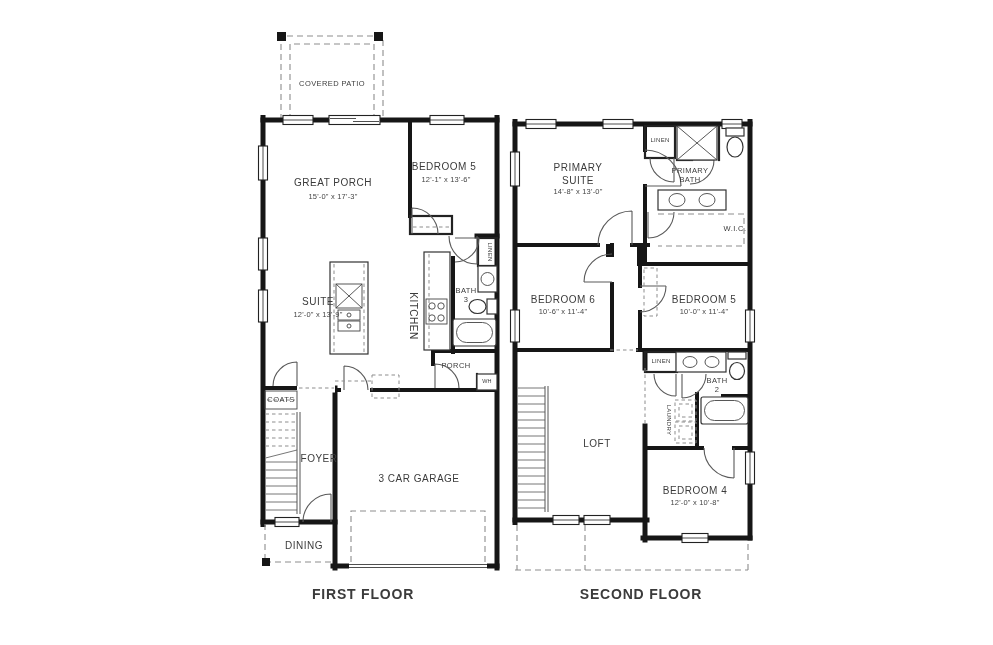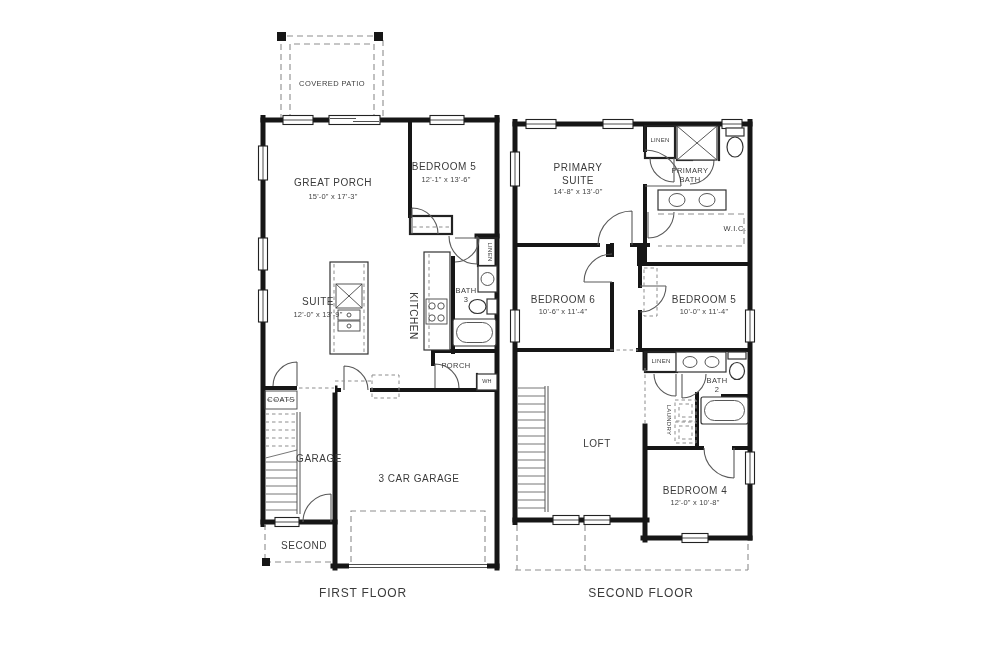--- a/index.html
+++ b/index.html
@@ -23,21 +23,21 @@
   .stringer{stroke:#555;stroke-width:1;fill:none;}
   
   .label{position:absolute;transform:translate(-50%,-50%);color:#3b3b3b;text-align:center;
          white-space:pre-line;line-height:1.3;letter-spacing:.5px;}
   .v{transform:translate(-50%,-50%) rotate(90deg);}
   .room{font-size:10px;}
   .dims{font-size:7.5px;letter-spacing:.2px;color:#454545;}
   .small{font-size:7.5px;letter-spacing:.4px;line-height:1.15;}
   .tiny{font-size:6px;letter-spacing:.3px;}
   .wh{font-size:5.5px;letter-spacing:.2px;}
-  .caption{font-size:12px;letter-spacing:.8px;}
+  .caption{font-size:14px;letter-spacing:.8px;font-weight:bold;}
 </style>
 </head>
 <body>
 
 <div class="canvas">
 
 <svg width="993" height="645" viewBox="0 0 993 645">
 
   <g>
 
@@ -278,23 +278,23 @@
 <div class="label dims" style="left:446px;top:180px">12'-1" x 13'-6"</div>
 <div class="label room" style="left:318px;top:301px">SUITE</div>
 <div class="label dims" style="left:318px;top:315px">12'-0" x 13'-9"</div>
 <div class="label room v" style="left:413px;top:316px">KITCHEN</div>
 <div class="label small" style="left:466px;top:296px">BATH
 3</div>
 <div class="label tiny v" style="left:489px;top:252px">LINEN</div>
 <div class="label small" style="left:456px;top:366px">PORCH</div>
 <div class="label wh" style="left:487px;top:382px">WH</div>
 <div class="label small" style="left:281px;top:400px">COATS</div>
-<div class="label room" style="left:319px;top:458px">GARAGE</div>
+<div class="label room" style="left:319px;top:458px">FOYER</div>
 <div class="label room" style="left:419px;top:478px">3 CAR GARAGE</div>
-<div class="label room" style="left:304px;top:545px">SECOND</div>
+<div class="label room" style="left:304px;top:545px">DINING</div>
 <div class="label caption" style="left:363px;top:594px">FIRST FLOOR</div>
 
 <div class="label room" style="left:578px;top:174px">PRIMARY
 SUITE</div>
 <div class="label dims" style="left:578px;top:192px">14'-8" x 13'-0"</div>
 <div class="label small" style="left:690px;top:176px">PRIMARY
 BATH</div>
 <div class="label tiny" style="left:660px;top:141px">LINEN</div>
 <div class="label small" style="left:735px;top:229px">W.I.C.</div>
 <div class="label room" style="left:563px;top:299px">BEDROOM 6</div>

